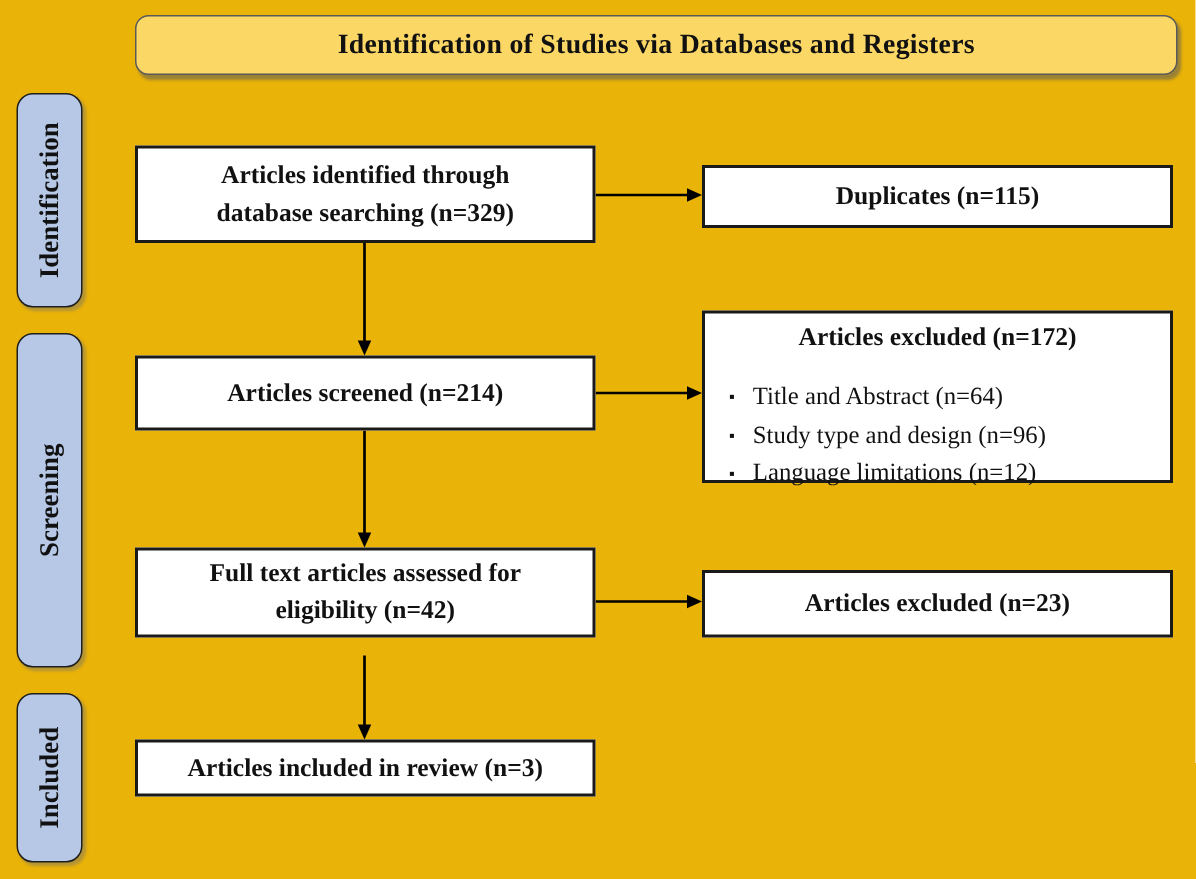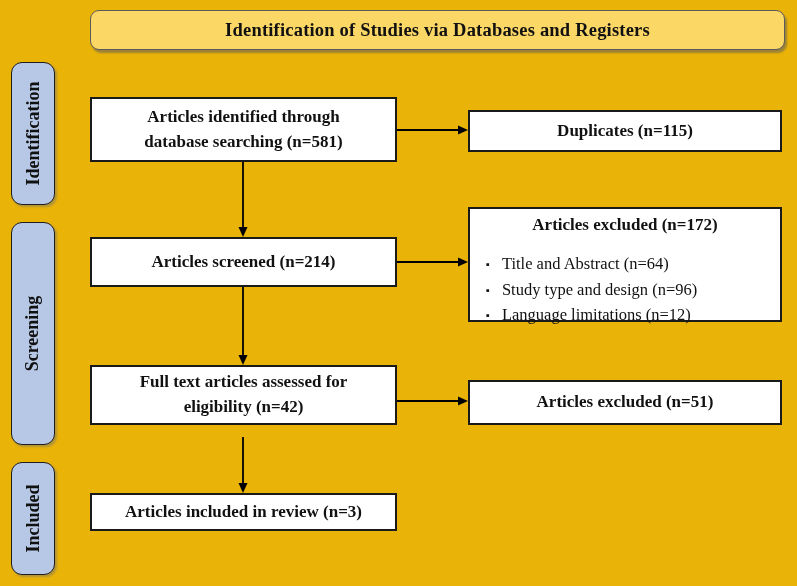--- a/index.html
+++ b/index.html
@@ -127,21 +127,21 @@
         <path class="head" d="M468,262 L458,257.5 L458,266.5 Z"></path>
     </g>
     <g>
       <line x1="397" y1="401" x2="459" y2="401"></line>
         <path class="head" d="M468,401 L458,396.5 L458,405.5 Z"></path>
     </g>
   </svg>
 
   <div class="fbox box-identified">
     <span class="btext">Articles identified through
-database searching (n=581)</span>
+database searching (n=329)</span>
   </div>
 
   <div class="fbox box-duplicates">
     <span class="btext">Duplicates (n=115)</span>
   </div>
 
   <div class="fbox box-screened">
     <span class="btext">Articles screened (n=214)</span>
   </div>
 
@@ -162,20 +162,20 @@
       </li>
     </ul>
   </div>
 
   <div class="fbox box-fulltext">
     <span class="btext">Full text articles assessed for
 eligibility (n=42)</span>
   </div>
 
   <div class="fbox box-excluded39">
-    <span class="btext">Articles excluded (n=51)</span>
+    <span class="btext">Articles excluded (n=23)</span>
   </div>
 
   <div class="fbox box-included">
     <span class="btext">Articles included in review (n=3)</span>
   </div>
 
 </div>
 
 </body></html>

